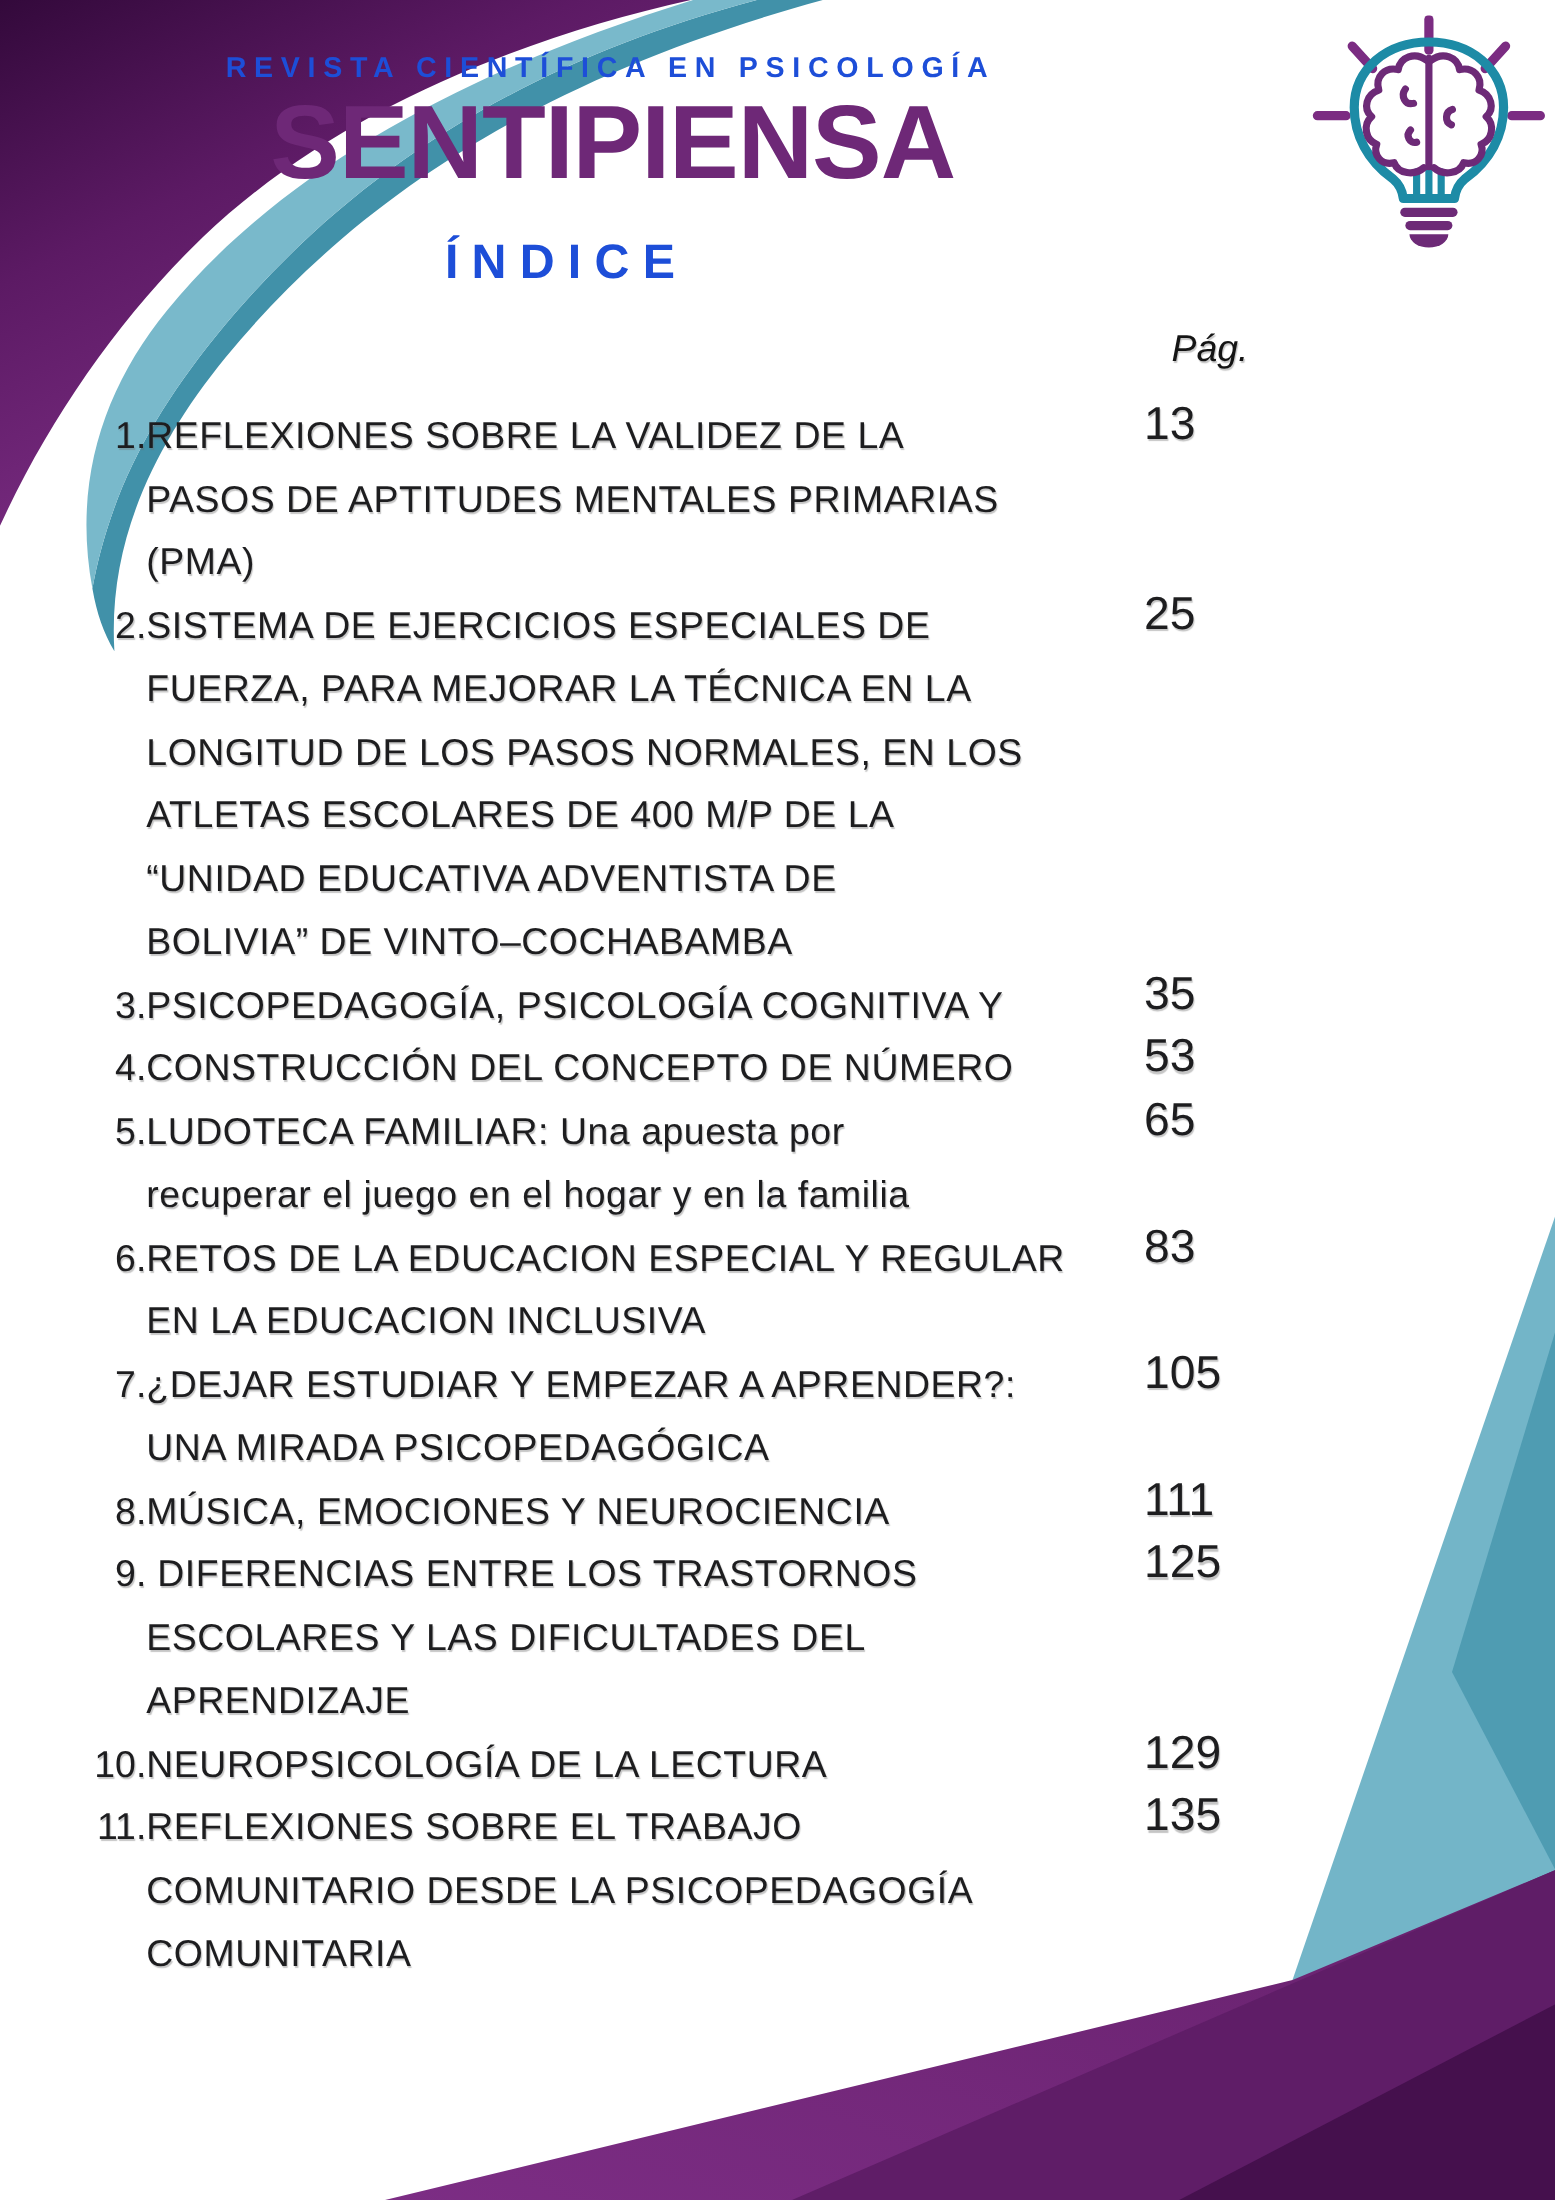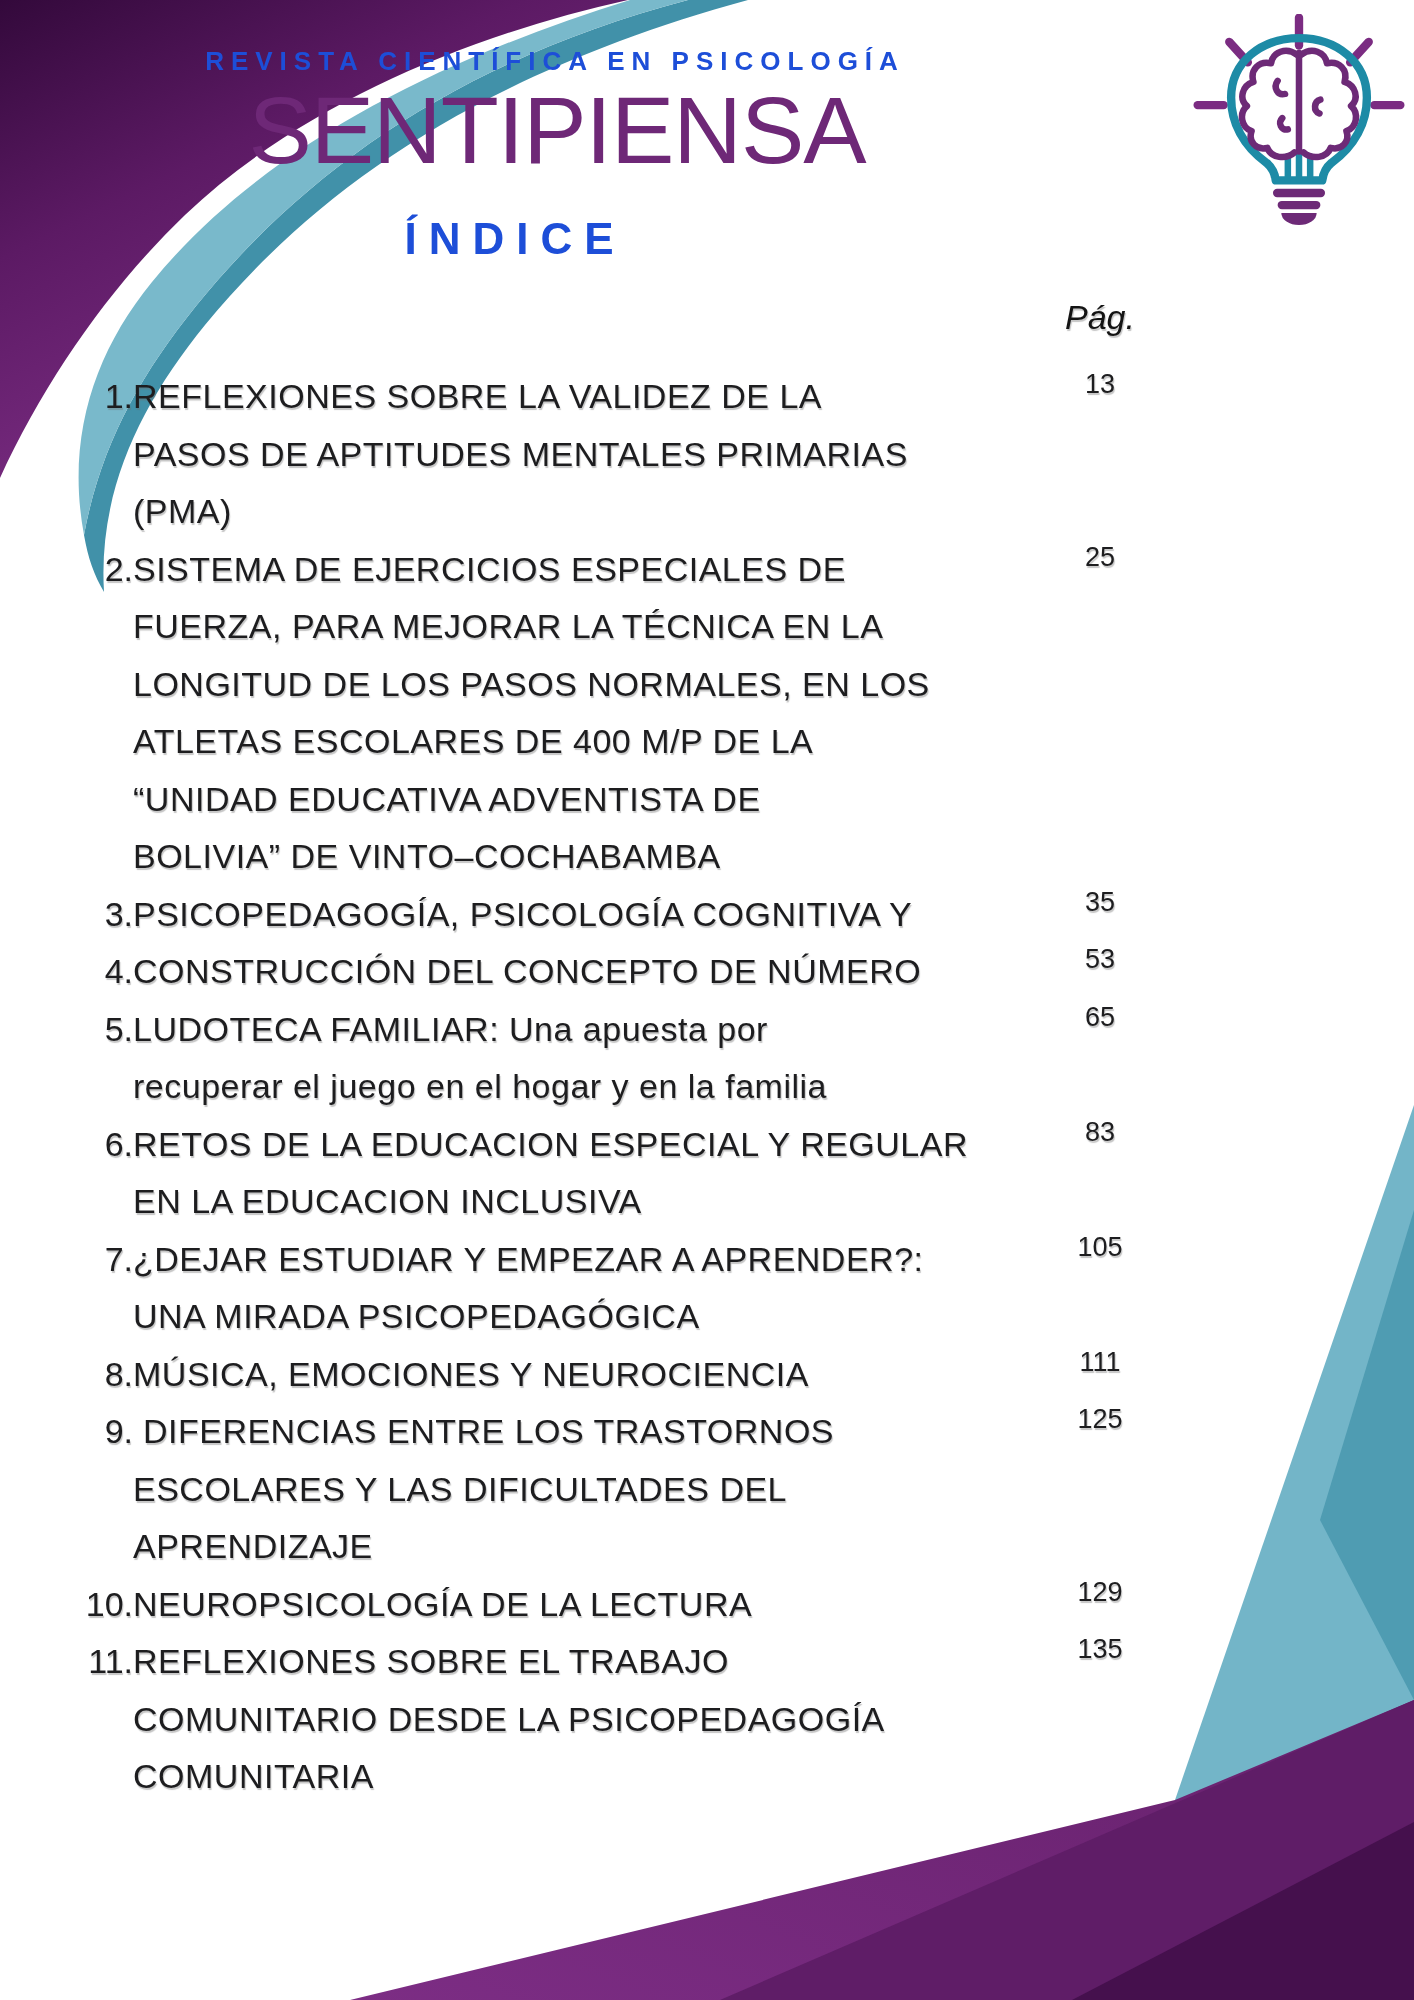--- a/index.html
+++ b/index.html
@@ -11,21 +11,21 @@
   #deco{position:absolute;left:0;top:0;width:1414px;height:2000px;z-index:0;}
   .content{position:absolute;left:0;top:0;width:1414px;height:2000px;z-index:1;}
 
   .kicker{
     position:absolute;left:150px;top:46px;width:810px;
     text-align:center;font-size:26px;font-weight:bold;letter-spacing:7px;
     color:#1d4ed8;
   }
   .big-title{
     position:absolute;left:97px;top:76px;width:920px;
-    text-align:center;font-size:95px;font-weight:400;letter-spacing:-1px;
+    text-align:center;font-size:95px;font-weight:700;letter-spacing:-1px;
     color:#6e2877;
   }
   .logo{position:absolute;left:1192px;top:14px;width:214px;height:212px;}
 
   .indice{
     position:absolute;left:215px;top:214px;width:600px;
     text-align:center;font-size:44px;font-weight:bold;letter-spacing:12px;
     color:#1d4ed8;
   }
   .pag-label{
@@ -40,22 +40,22 @@
     font-size:34px;color:#1d1d1f;height:57.5px;line-height:57.5px;
     text-shadow:1px 2px 1px rgba(110,110,110,.4);
   }
   .body{flex:1 1 auto;}
   .line{
     font-size:34px;color:#1d1d1f;height:57.5px;line-height:57.5px;
     white-space:pre;letter-spacing:.5px;
     text-shadow:1px 2px 1px rgba(110,110,110,.4);
   }
   .page{
-    position:absolute;left:955px;top:-12px;width:120px;text-align:center;
-    font-size:27px;color:#1d1d1f;height:57.5px;line-height:57.5px;
+    position:absolute;left:955px;top:-12px;width:120px;text-align:left;
+    font-size:42px;color:#1d1d1f;height:57.5px;line-height:57.5px;
     text-shadow:1px 2px 1px rgba(110,110,110,.4);
   }
 </style>
 </head>
 <body>
 
 <div id="canvas">
 
   <svg id="deco" viewBox="0 0 1414 2000" aria-hidden="true">
     <defs>

